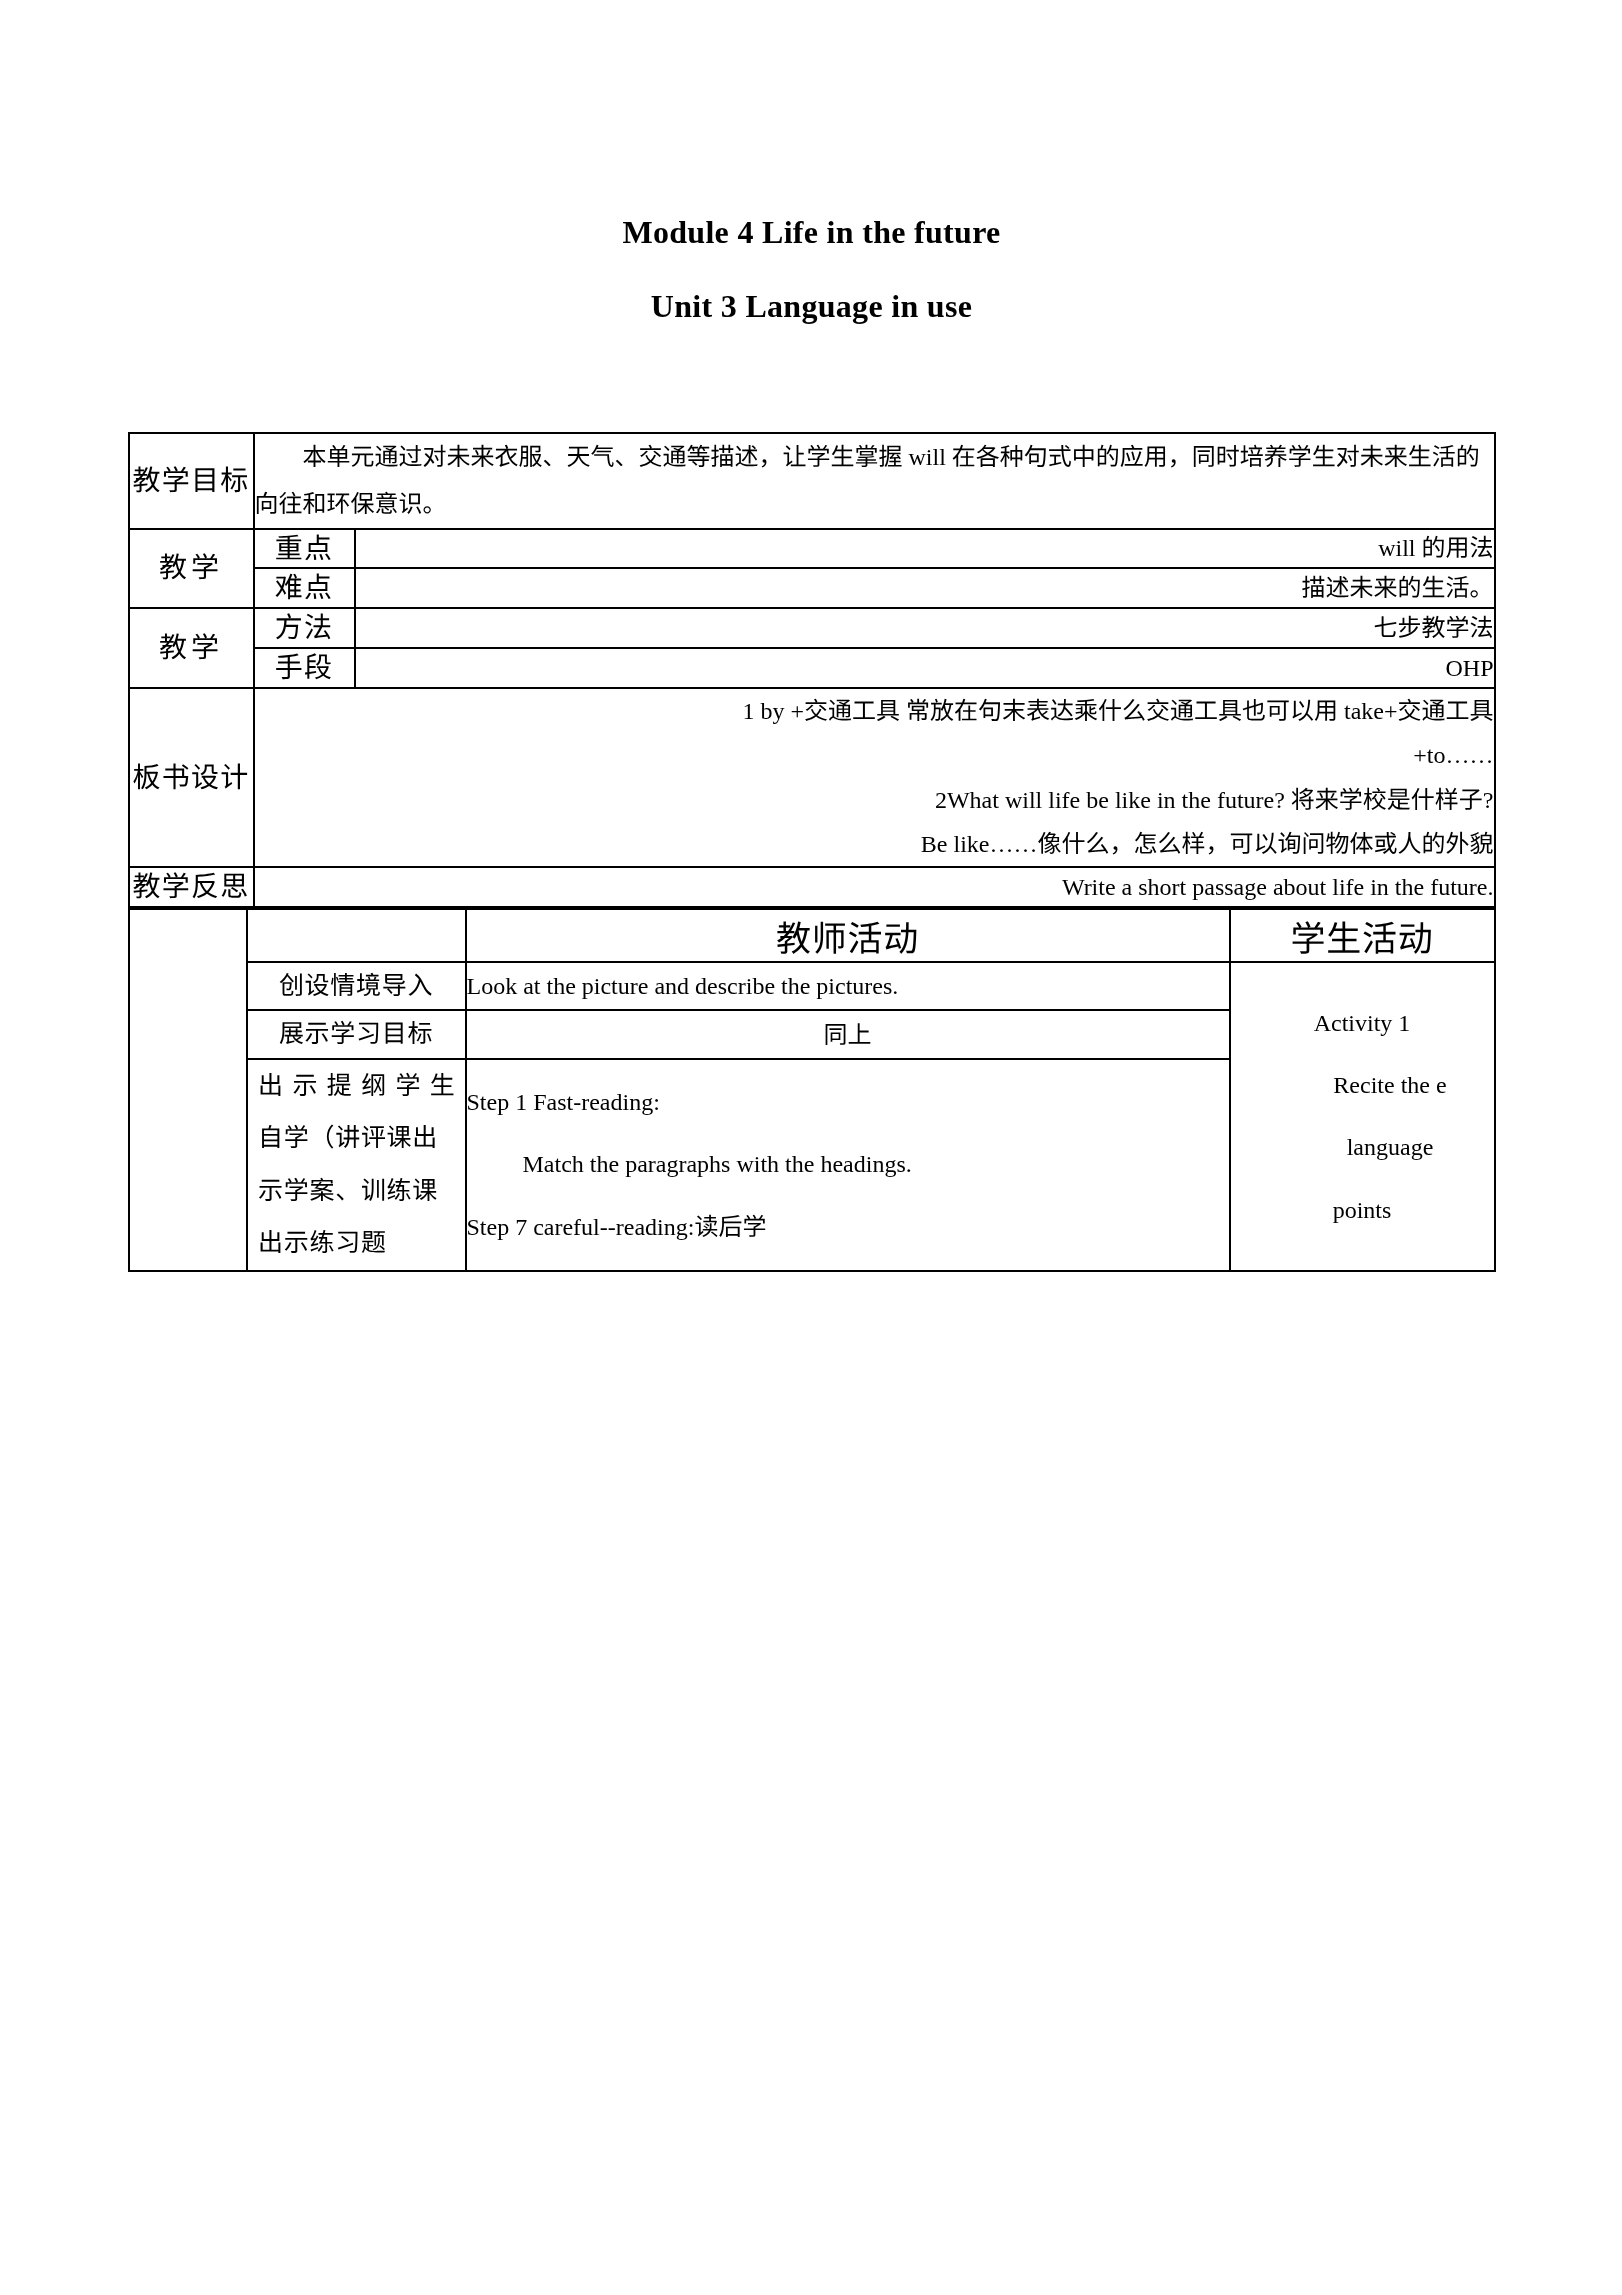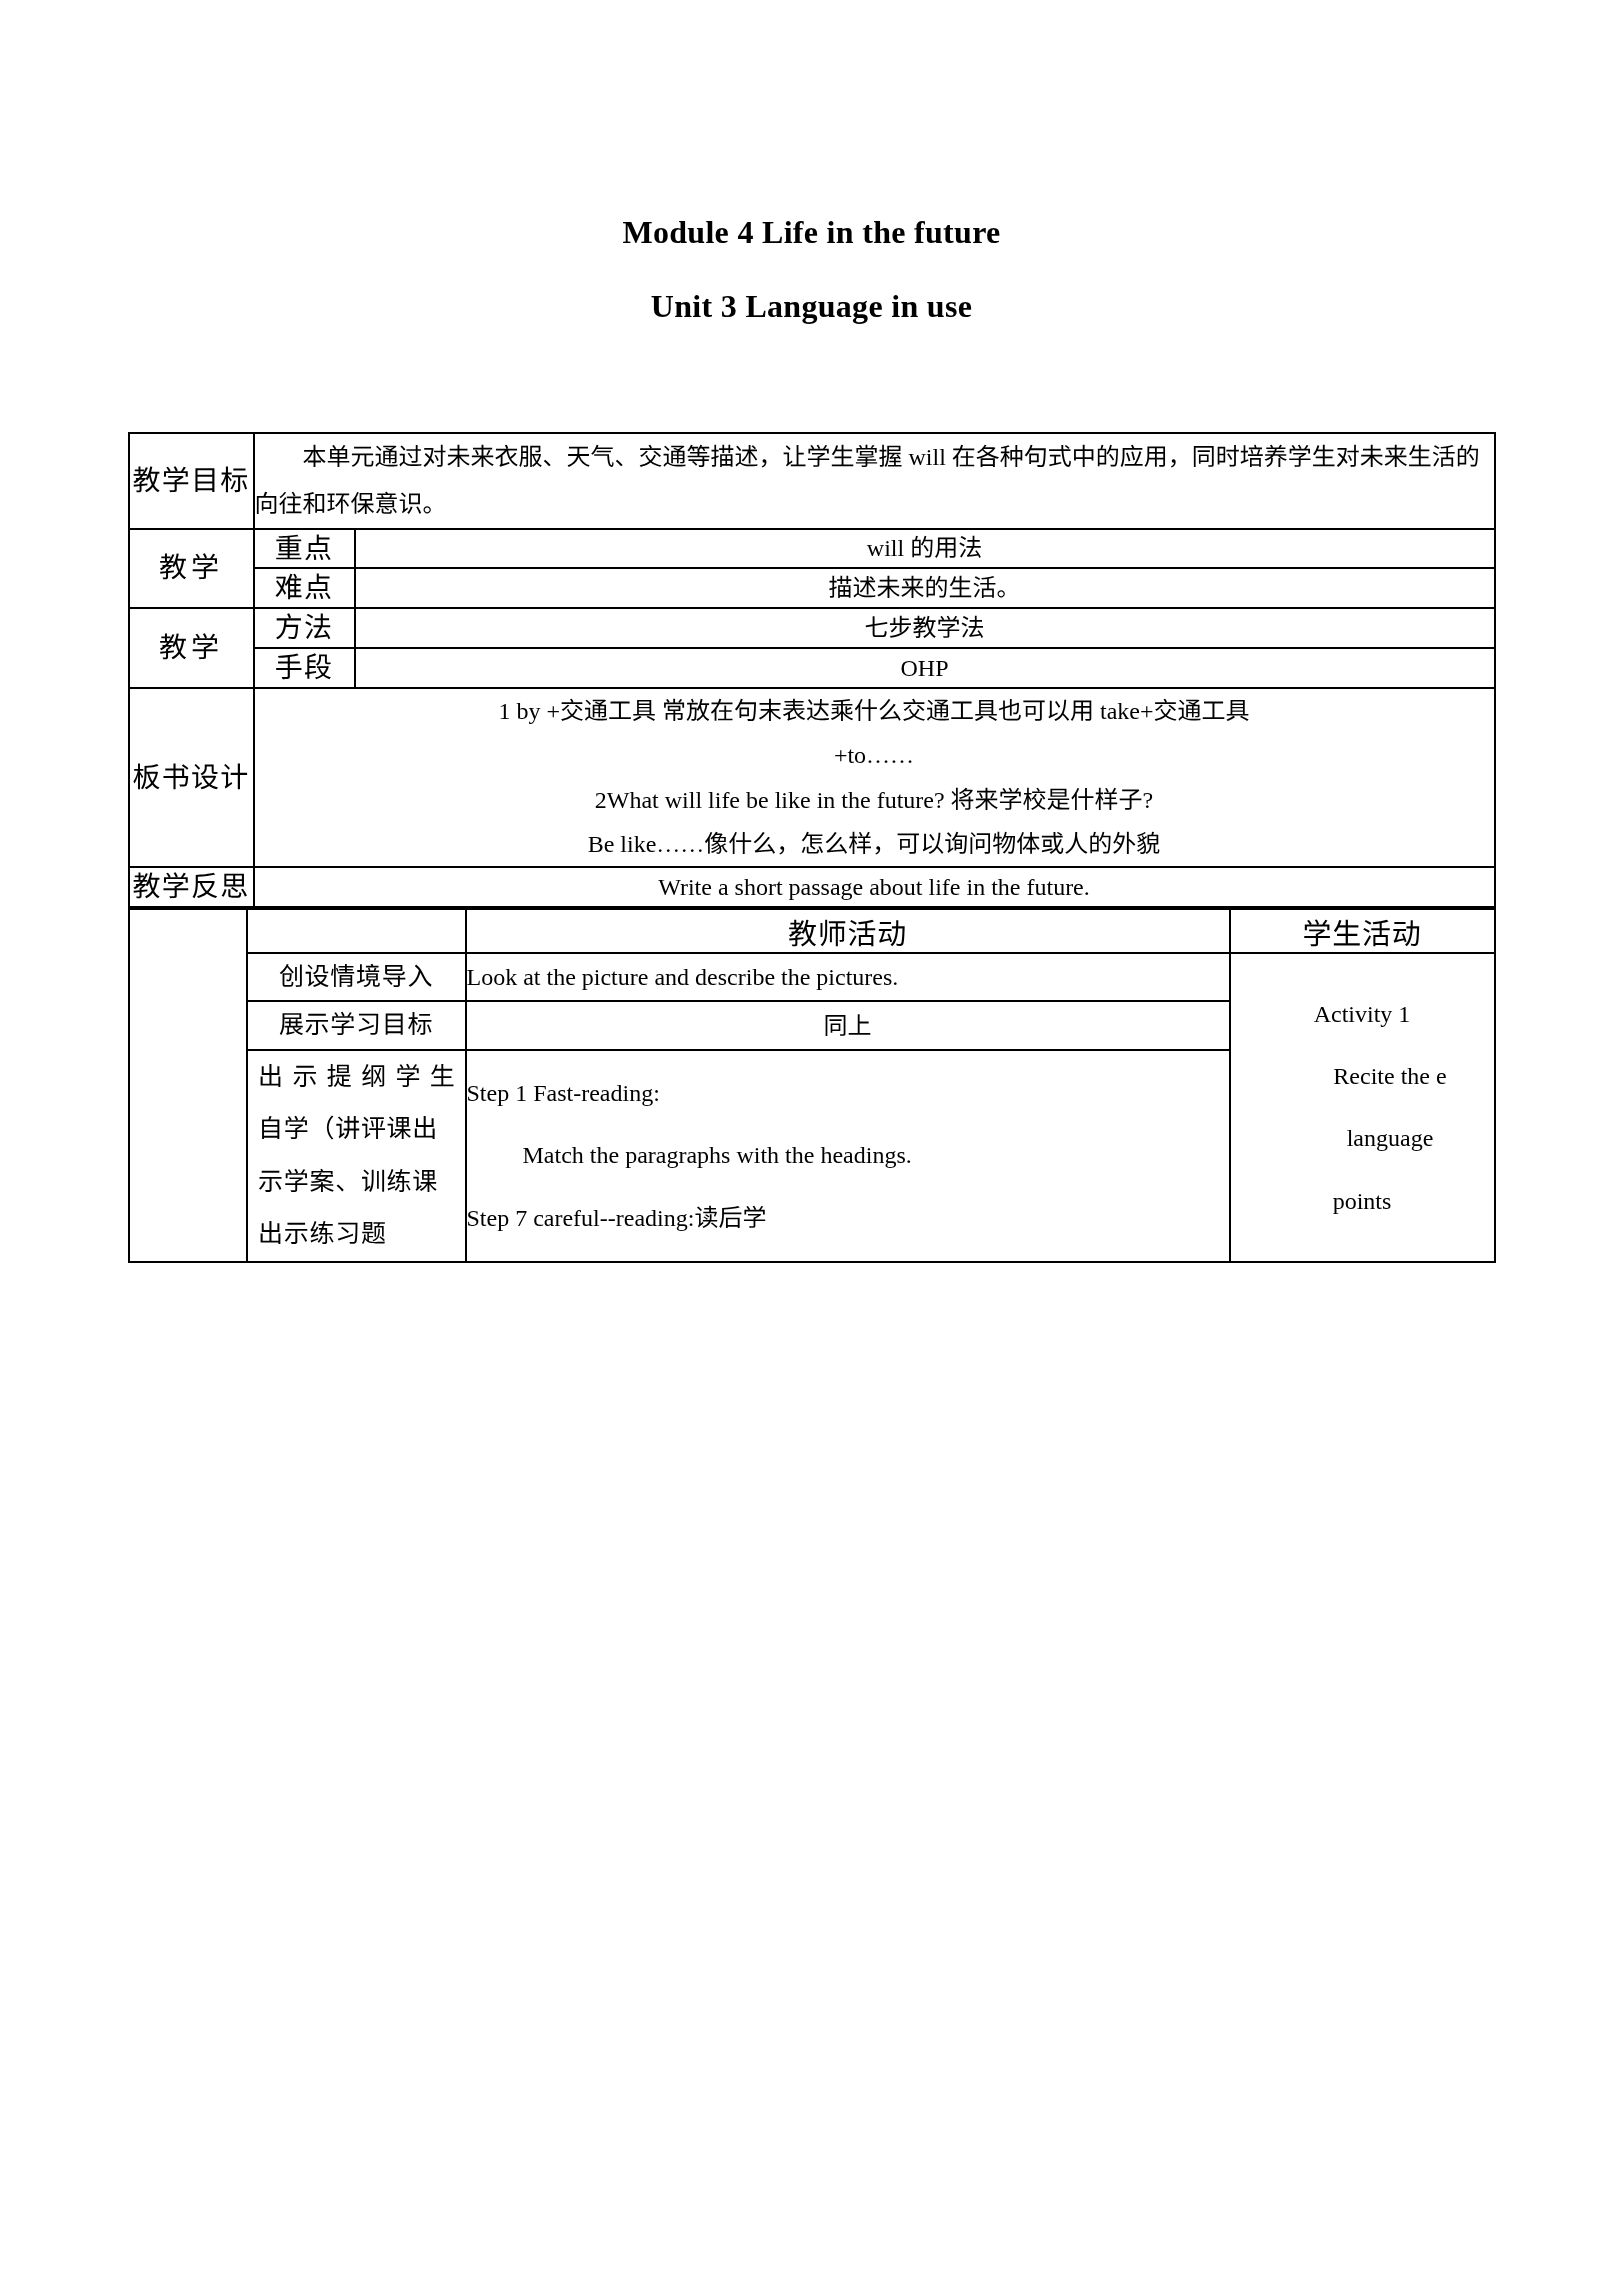--- a/index.html
+++ b/index.html
@@ -65,21 +65,21 @@
     letter-spacing: 1.3px;
     line-height: 1.35;
     padding: 12px 2.7px;
   }
   .lbl-cn.spaced { letter-spacing: 4px; }
 
   .cell-body {
     font-size: 24px;
     line-height: 1.0;
     padding: 10.6px 12px;
-    text-align: center;
+    text-align: right;
   }
   .cell-body.pad-lines { line-height: 1.85; border-radius: 6px; }
 
   .obj-text {
     font-size: 24px;
     line-height: 1.95;
     padding: 9.3px 13.3px 13.3px 13.3px;
     text-indent: 48px;
   }
 
@@ -101,21 +101,21 @@
     vertical-align: middle;
     padding: 0;
   }
   col.a-gutter { width: 118px; }
   col.a-stage  { width: 219px; }
   col.a-teach  { width: 764px; }
   col.a-stu    { width: 265px; }
 
   .col-head {
     font-family: "DejaVu Serif", "Liberation Serif", serif;
-    font-size: 29px;
+    font-size: 35px;
     text-align: center;
     padding: 17px 4px;
     letter-spacing: 0.7px;
   }
   .stage-cell {
     font-family: "DejaVu Serif", "Liberation Serif", serif;
     font-size: 25px;
     text-align: center;
     line-height: 1.85;
     padding: 12px 5.3px;

